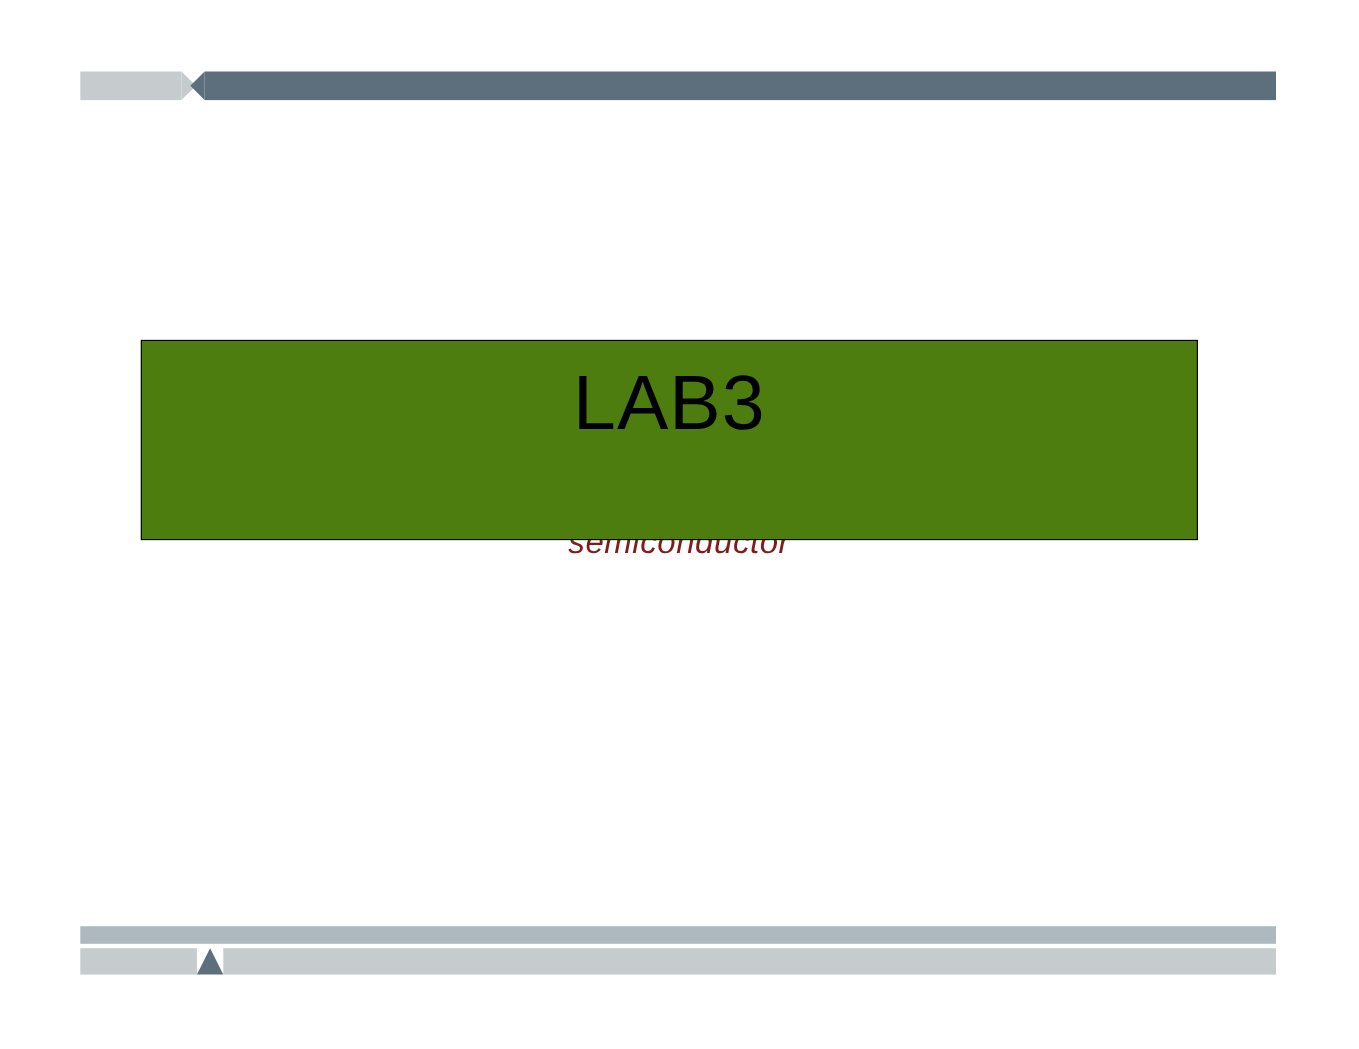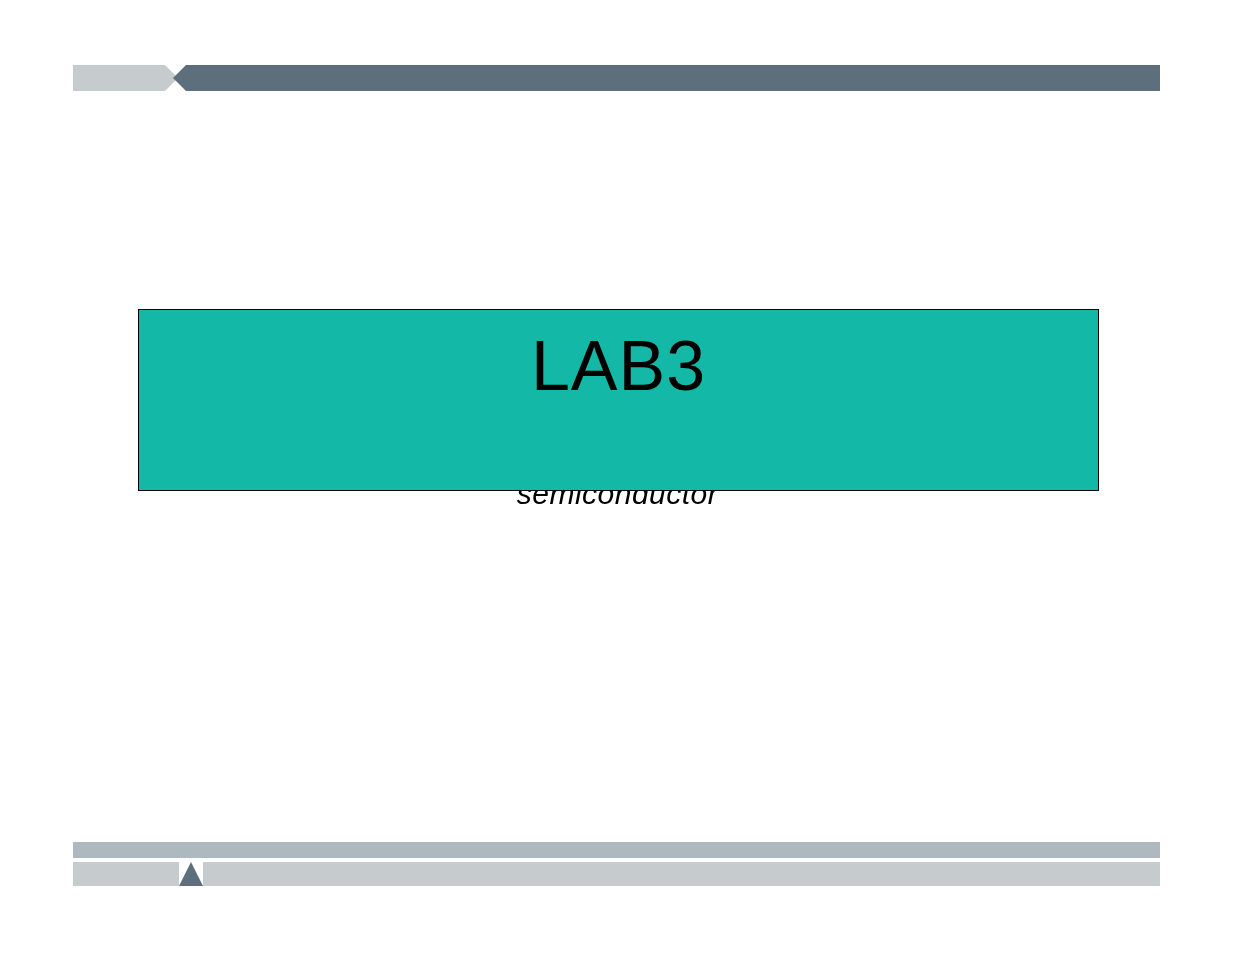--- a/index.html
+++ b/index.html
@@ -56,30 +56,30 @@
   }
   .subtitle {
     position: absolute;
     top: 477px;
     left: 0;
     width: 100%;
     text-align: center;
     font-style: italic;
     font-size: 30px;
     letter-spacing: 0.5px;
-    color: #000000;
+    color: #7f1d1d;
   }
   .title-box {
     position: absolute;
     top: 309px;
-    left: 138px;
+    left: 128px;
     width: 961px;
     height: 182px;
     border: 1.5px solid #000;
-    background: #14b8a6;
+    background: #4d7c0f;
     display: flex;
     align-items: flex-start;
     justify-content: center;
     padding-top: 16px;
   }
   .title-text {
     font-size: 70px;
     font-weight: 400;
     color: #000;
     letter-spacing: 1px;

